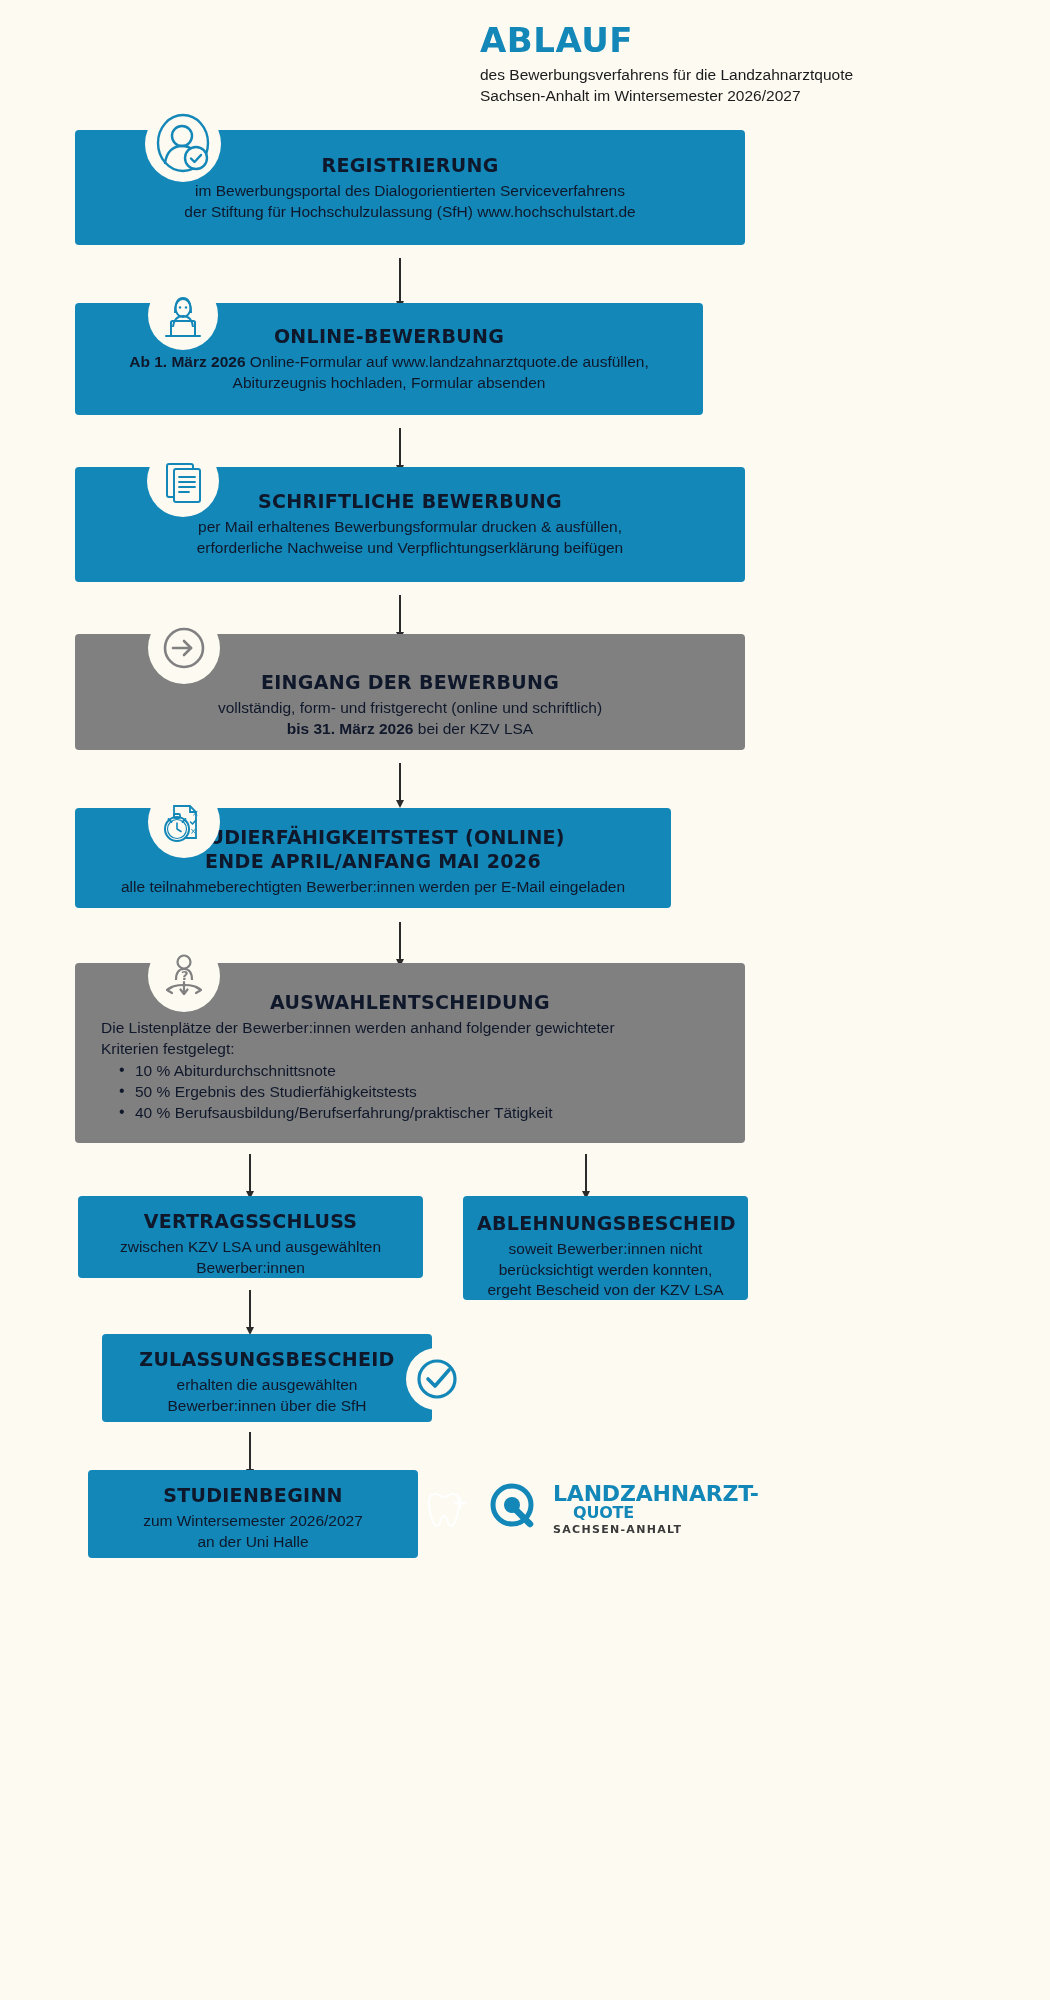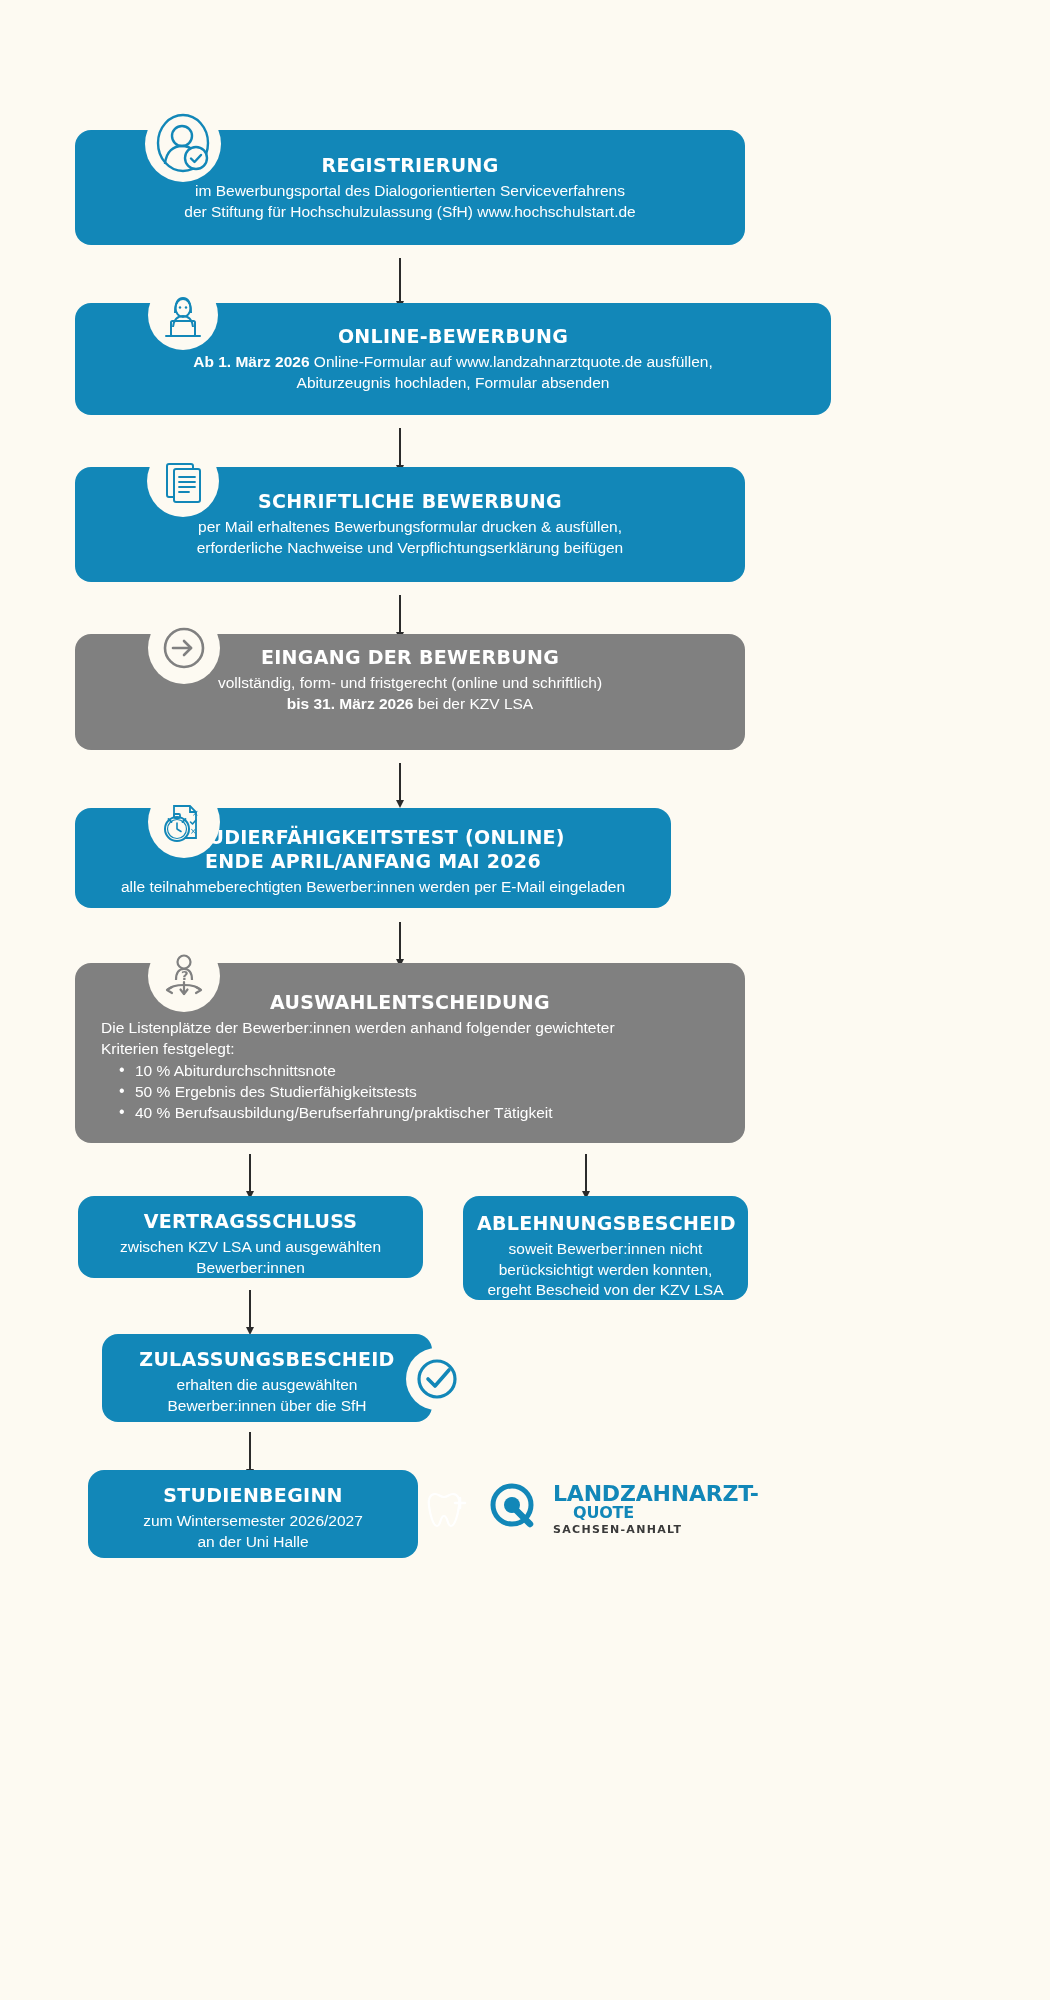--- a/index.html
+++ b/index.html
@@ -36,22 +36,22 @@
     margin-top: 6px;
     font-size: 15.5px;
     line-height: 1.35;
     color: #1b1b1b;
     font-family: "Liberation Sans", sans-serif;
   }
 
   
   .box {
     position: absolute;
-    border-radius: 16px;
-    color: #ffffff;
+    border-radius: 4px;
+    color: #0f172a;
     padding: 10px 26px 14px 26px;
     text-align: center;
   }
   .box.blue { background: #1287b8; }
   .box.gray { background: #808080; }
 
   .box .title {
     font-family: "DejaVu Sans", sans-serif;
     font-weight: bold;
     font-size: 19px;
@@ -143,41 +143,48 @@
     letter-spacing: 1.3px;
     margin-top: 3px;
   }
   .toothicon { position: absolute; }
 </style>
 </head>
 <body>
 
 <div id="page">
 
+  <div class="header">
+    <h1>ABLAUF</h1>
+    <div class="sub">
+      <div>des Bewerbungsverfahrens für die Landzahnarztquote</div>
+      <div>Sachsen-Anhalt im Wintersemester 2026/2027</div>
+    </div>
+  </div>
 
   <div class="box blue" style="left:75px; top:130px; width:670px; height:115px; padding-top:24px;">
     <div class="title">REGISTRIERUNG</div>
     <div class="body">
       <div>im Bewerbungsportal des Dialogorientierten Serviceverfahrens</div>
       <div>der Stiftung für Hochschulzulassung (SfH) www.hochschulstart.de</div>
     </div>
   </div>
   <div class="medallion" style="left:145px; top:106px; width:76px; height:76px;">
     <svg width="62" height="62" viewBox="0 0 62 62">
       <ellipse cx="31" cy="30" rx="25" ry="28" fill="none" stroke="#1287b8" stroke-width="2.4"></ellipse>
       <circle cx="30" cy="23" r="10" fill="none" stroke="#1287b8" stroke-width="2.4"></circle>
       <path d="M13 51 C14 38 22 33 30 33 C38 33 46 38 47 51" fill="none" stroke="#1287b8" stroke-width="2.4"></path>
       <circle cx="44" cy="45" r="11" fill="#fdfaf2" stroke="#1287b8" stroke-width="2.4"></circle>
       <path d="M39 45.5 l3.5 3.5 l6.5 -7" fill="none" stroke="#1287b8" stroke-width="2.4" stroke-linecap="round" stroke-linejoin="round"></path>
     </svg>
   </div>
 
   <div class="arrow" style="left:399px; top:258px; height:44px;"></div>
 
-  <div class="box blue" style="left:75px; top:303px; width:756px; height:112px; padding-top:22px;">
+  <div class="box blue" style="left:75px; top:303px; width:628px; height:112px; padding-top:22px;">
     <div class="title">ONLINE-BEWERBUNG</div>
     <div class="body">
       <div>
         <b>Ab 1. März 2026</b><span> Online-Formular auf www.landzahnarztquote.de ausfüllen,</span>
       </div>
       <div>Abiturzeugnis hochladen, Formular absenden</div>
     </div>
   </div>
   <div class="medallion" style="left:148px; top:280px; width:70px; height:70px;">
     <svg width="56" height="56" viewBox="0 0 56 56">
@@ -203,21 +210,21 @@
   <div class="medallion" style="left:147px; top:445px; width:72px; height:72px;">
     <svg width="56" height="56" viewBox="0 0 56 56">
       <rect x="12" y="11" width="26" height="33" rx="2" fill="none" stroke="#1287b8" stroke-width="2"></rect>
       <rect x="19" y="16" width="26" height="33" rx="2" fill="#fdfaf2" stroke="#1287b8" stroke-width="2"></rect>
       <path d="M24 24 h16 M24 29 h16 M24 34 h16 M24 39 h10" stroke="#1287b8" stroke-width="1.8" stroke-linecap="round"></path>
     </svg>
   </div>
 
   <div class="arrow" style="left:399px; top:595px; height:38px;"></div>
 
-  <div class="box gray" style="left:75px; top:634px; width:670px; height:116px; padding-top:12px;">
+  <div class="box gray" style="left:75px; top:634px; width:670px; height:116px; padding-top:37px;">
     <div class="title">EINGANG DER BEWERBUNG</div>
     <div class="body">
       <div>vollständig, form- und fristgerecht (online und schriftlich)</div>
       <div>
         <b>bis 31. März 2026</b><span> bei der KZV LSA</span>
       </div>
     </div>
   </div>
   <div class="medallion" style="left:148px; top:612px; width:72px; height:72px;">
     <svg width="56" height="56" viewBox="0 0 56 56">

